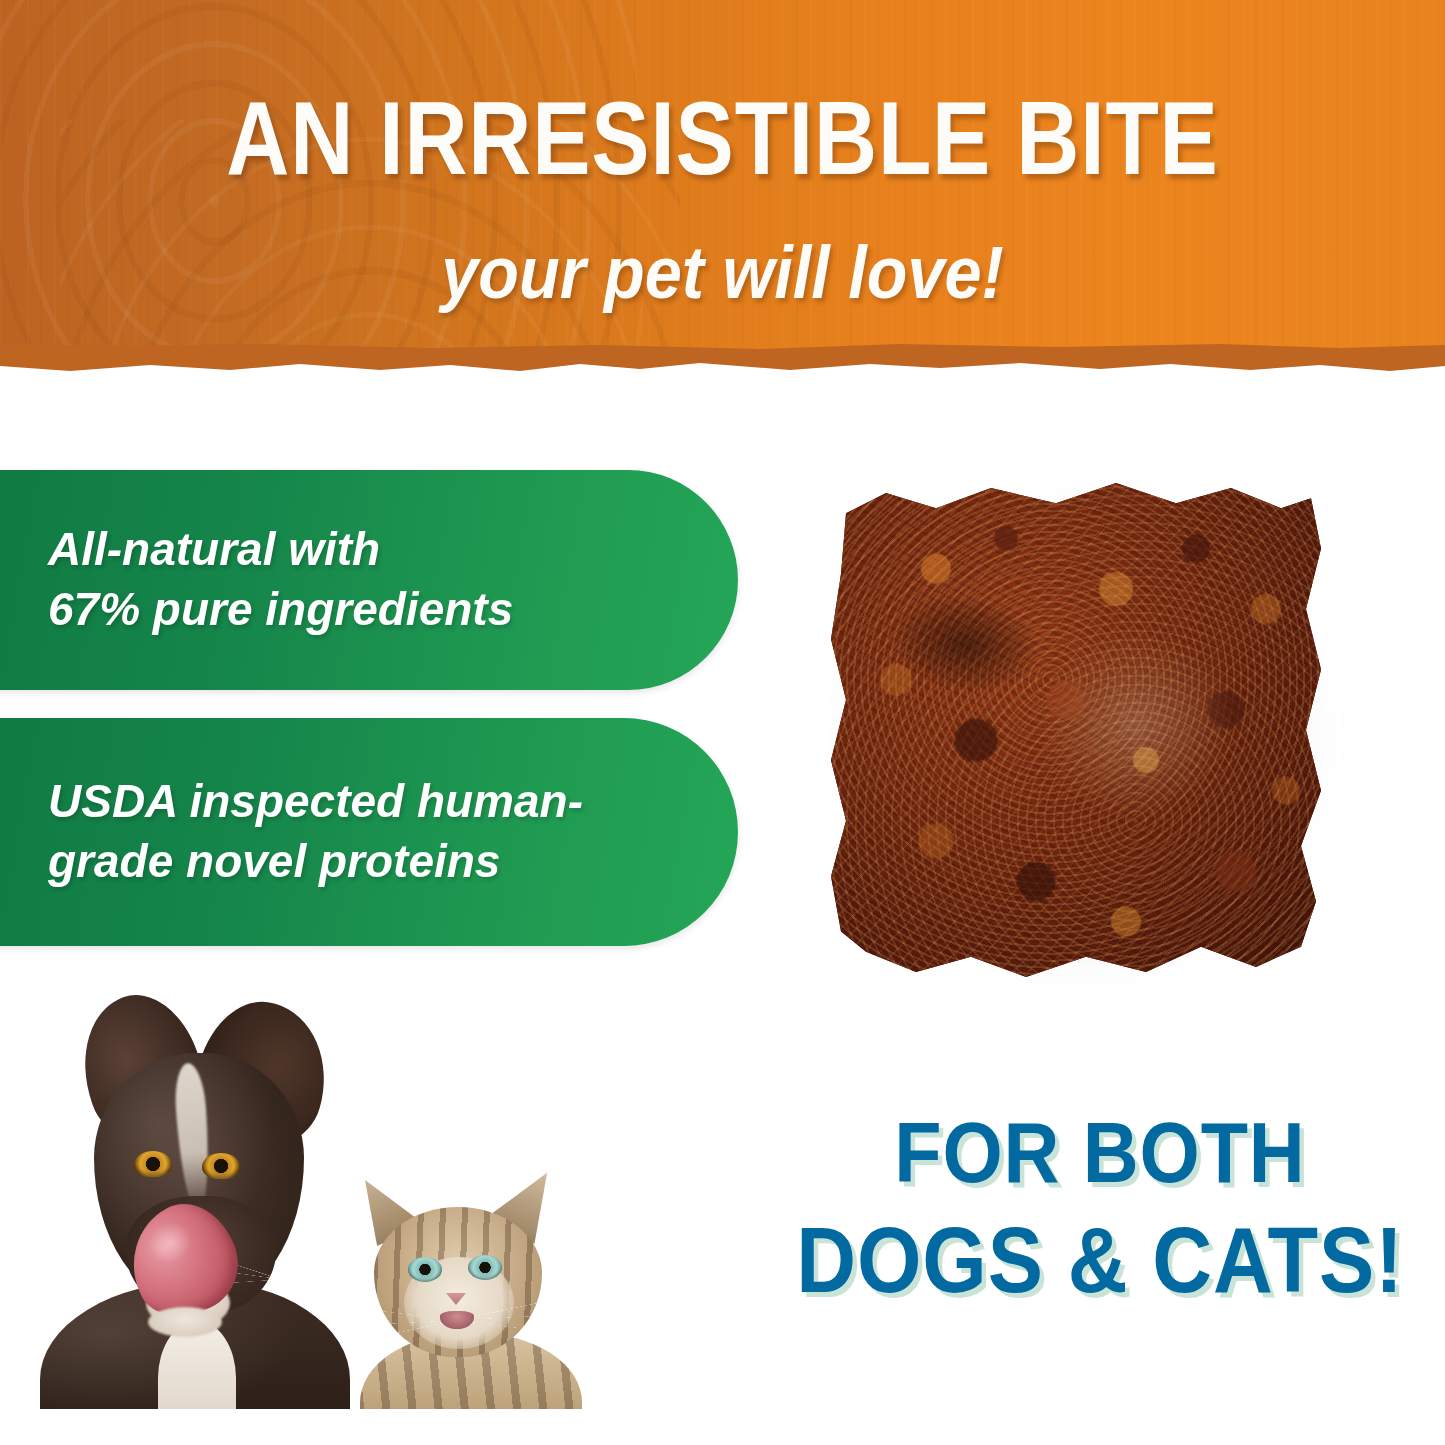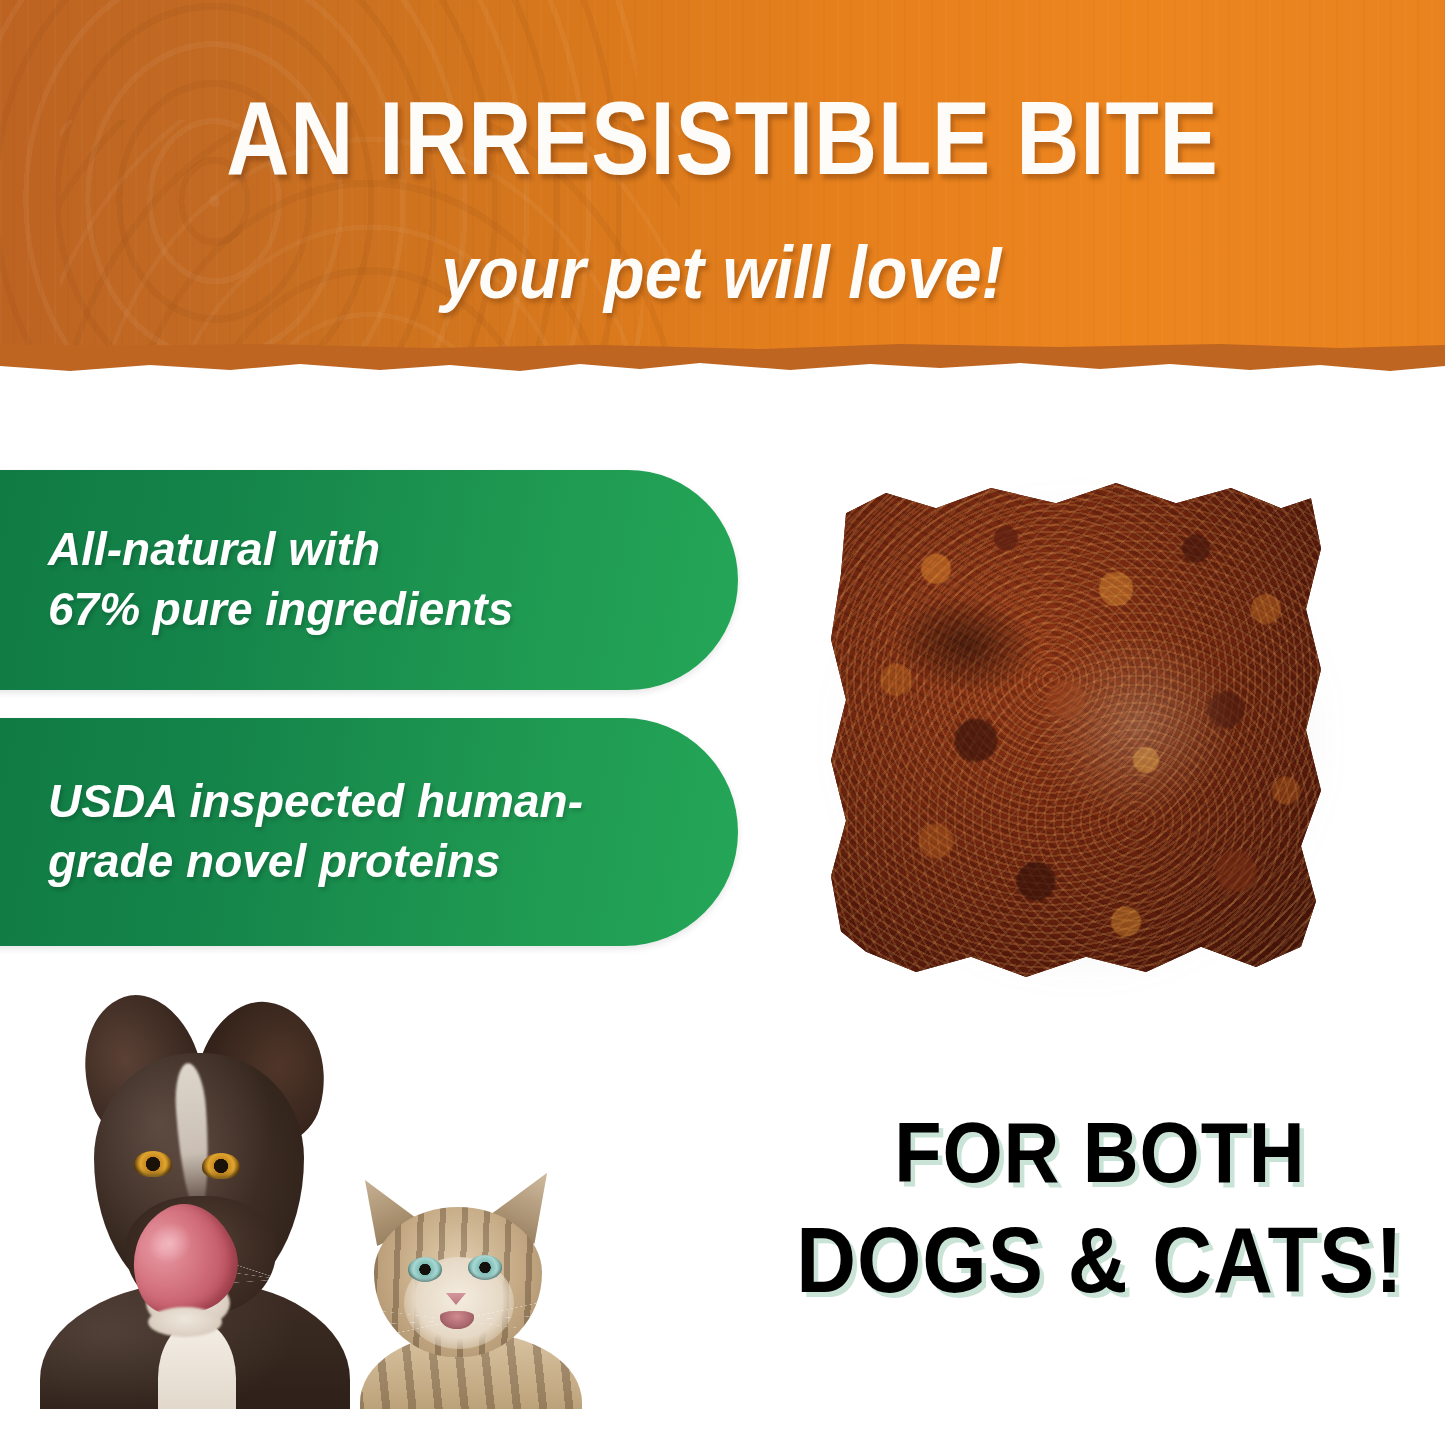--- a/index.html
+++ b/index.html
@@ -322,21 +322,21 @@
     position:absolute;left:18px;top:168px;width:222px;height:112px;
     background:
       repeating-linear-gradient(84deg, rgba(66,44,24,0.32) 0 8px, rgba(0,0,0,0) 8px 26px),
       linear-gradient(180deg,#d9c2a0 0%,#c2a982 55%,#ab9069 100%);
     border-radius:48% 48% 0 0/62% 62% 0 0;
   }
 
   
   .cta{
     position:absolute;left:760px;top:1108px;width:680px;text-align:center;
-    color:#000000;
+    color:#0369a1;
     font-weight:bold;
     line-height:1.04;
     letter-spacing:1px;
     text-shadow:5px 5px 0 rgba(156,205,182,0.55);
   }
   .cta-l1{font-size:86px;transform:scaleX(0.90);display:block;white-space:nowrap;}
   .cta-l2{font-size:92px;transform:scaleX(0.90);display:block;white-space:nowrap;margin-top:16px;}
 </style>
 </head>
 <body>

